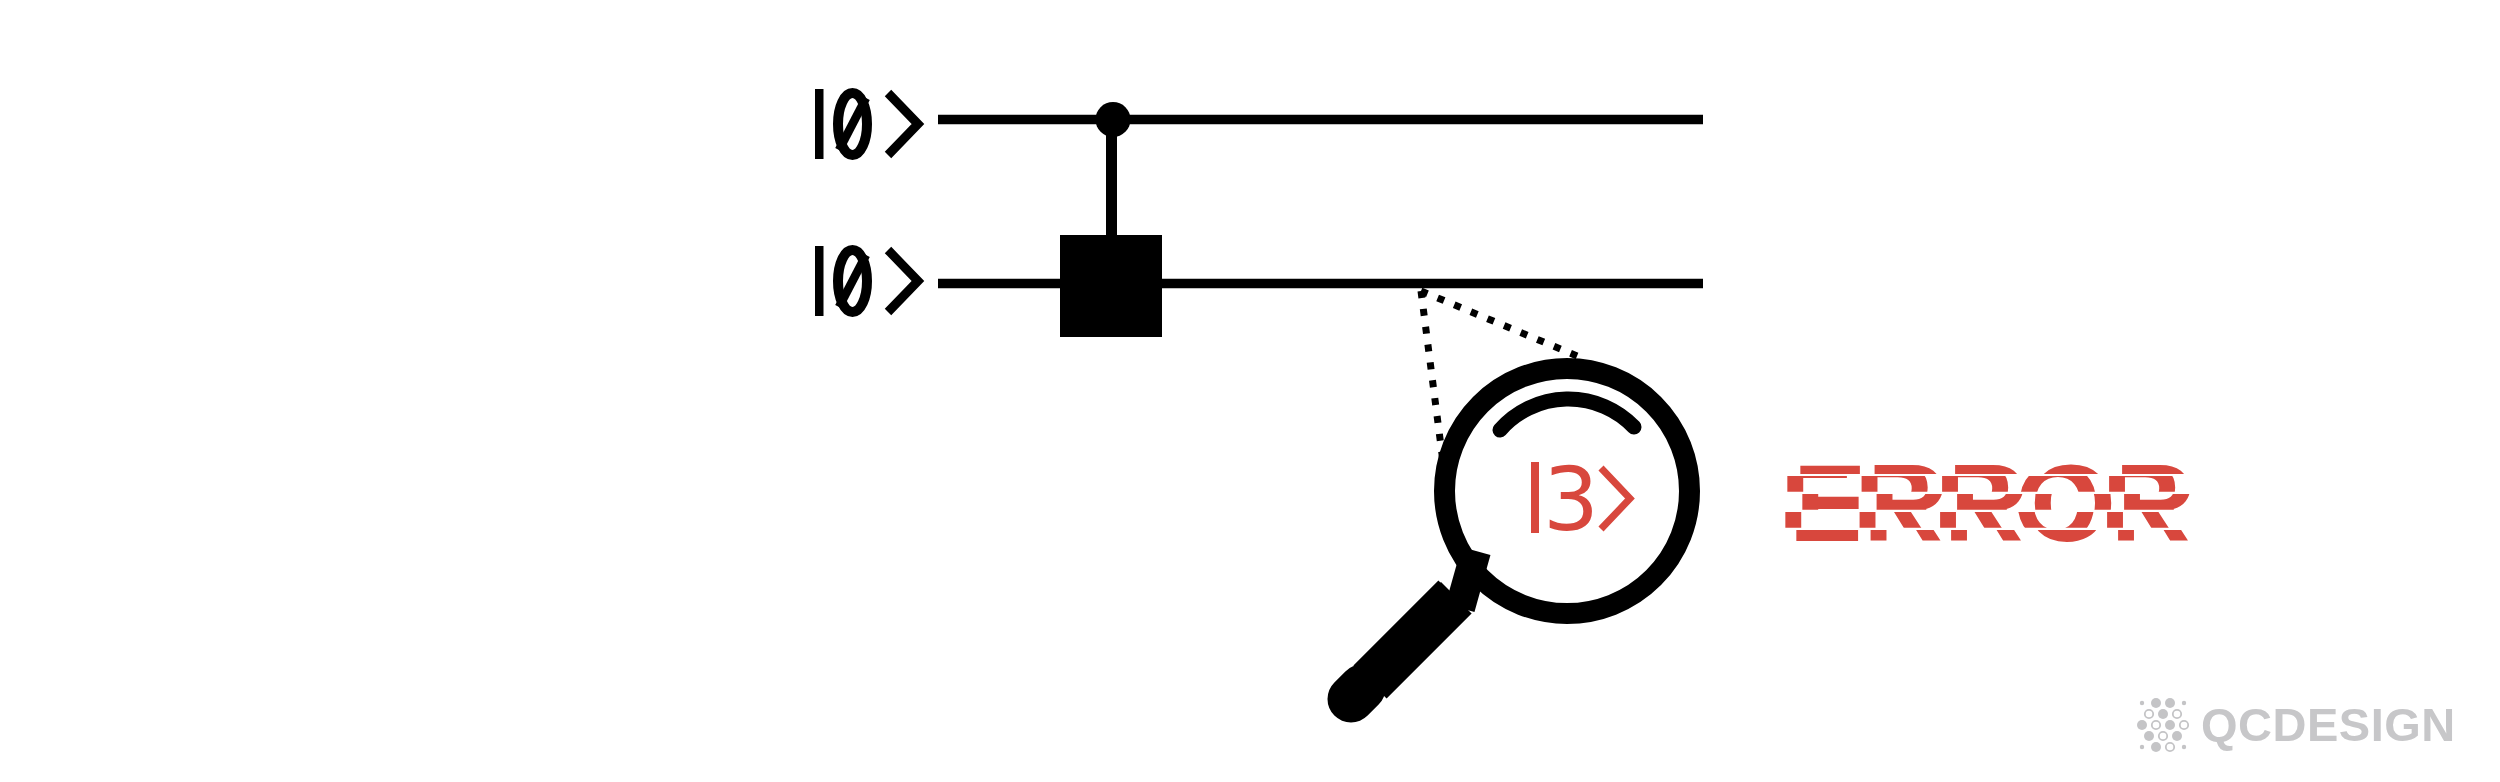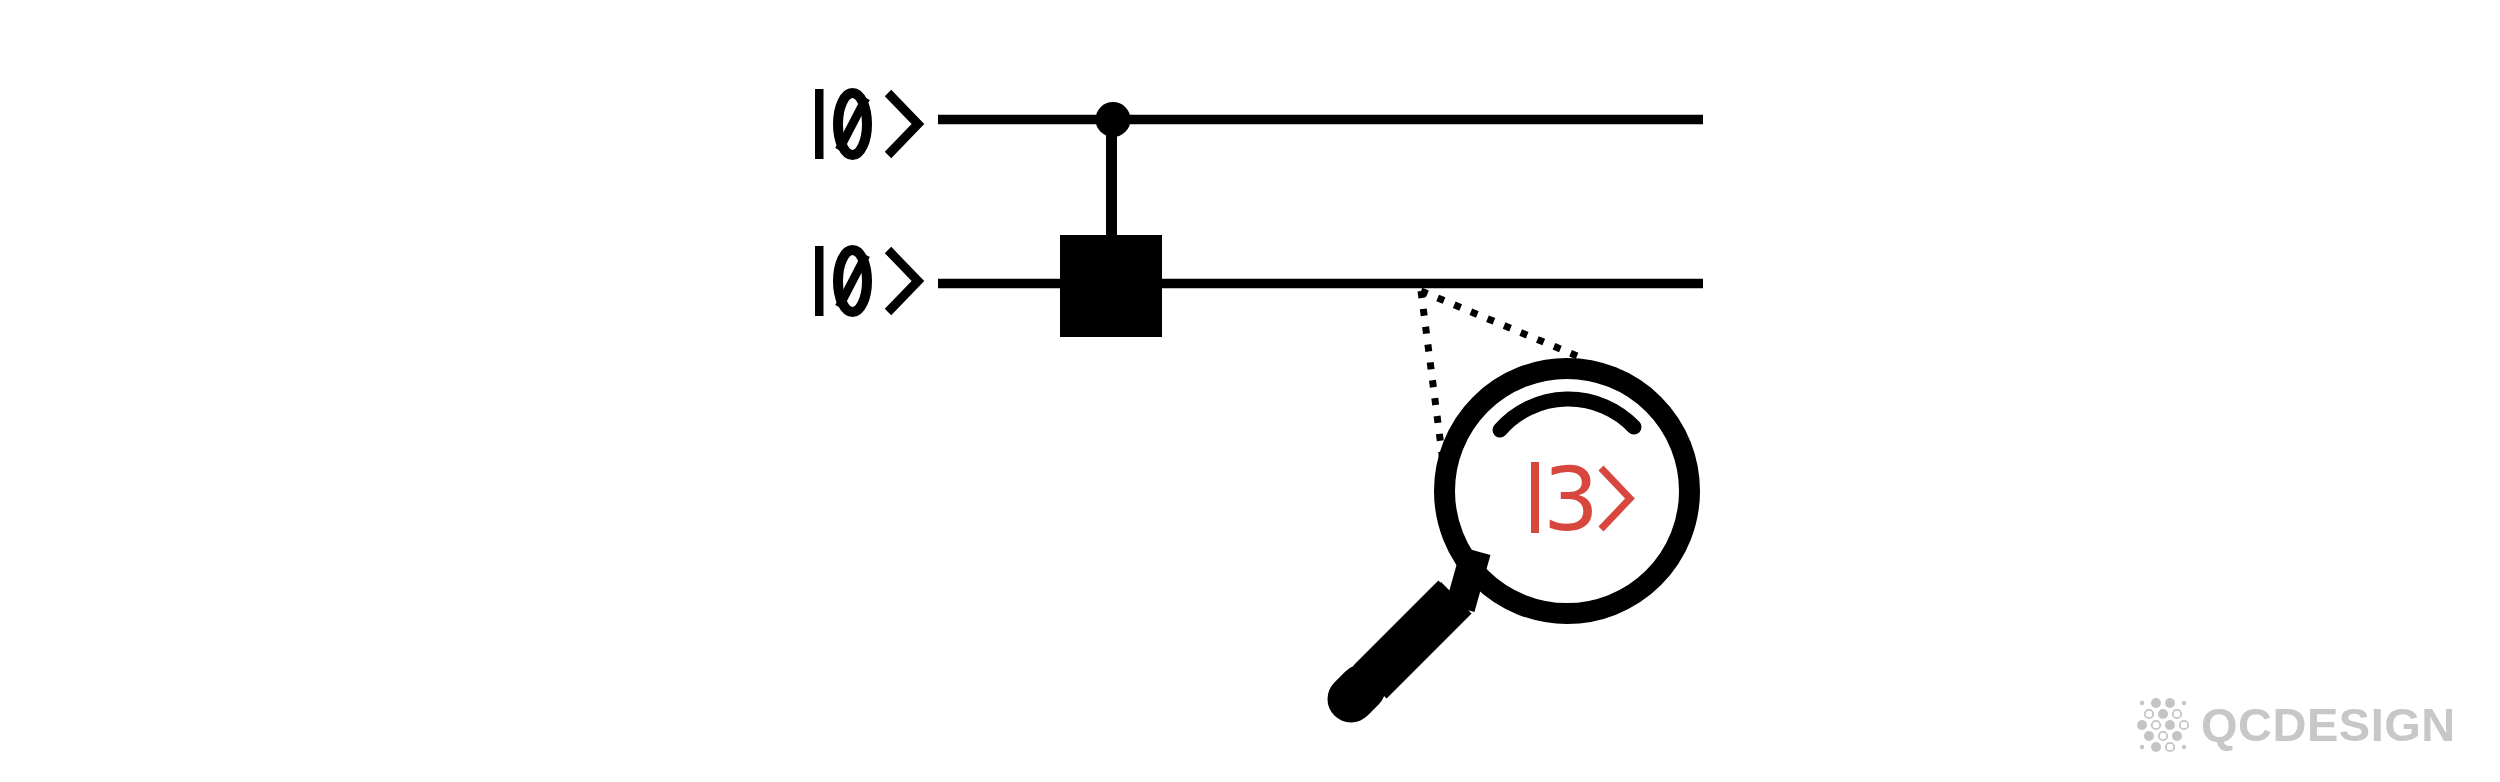--- a/index.html
+++ b/index.html
@@ -124,20 +124,28 @@
     </g>
 
     <g>
       <text class="hidden-label" x="1531" y="497">|3⟩</text>
       <rect x="1531" y="462" width="8" height="71" fill="#d8473d"></rect>
       <text class="ket3-digit" x="1543" y="530">3</text>
       <polyline points="1601,468 1630,498.5 1601,529" fill="none" stroke="#d8473d" stroke-width="7"></polyline>
     </g>
   </svg>
 
+  <div class="error-wrap">
+    <div class="error-slice s1">ERROR</div>
+    <div class="error-slice s2">ERROR</div>
+    <div class="error-slice s3">ERROR</div>
+    <div class="error-slice s4">ERROR</div>
+    <div class="error-slice s5">ERROR</div>
+    <div class="error-slice s6">ERROR</div>
+  </div>
 
   <div class="logo">
     <svg width="58" height="58" viewBox="0 0 58 58">
       <g fill="#c4c4c6" stroke="none">
         <circle cx="8" cy="7" r="2.2"></circle>
         <circle cx="22" cy="7" r="5"></circle>
         <circle cx="36" cy="7" r="5"></circle>
         <circle cx="50" cy="7" r="2.2"></circle>
         <circle cx="29" cy="18" r="5"></circle>
         <circle cx="8" cy="29" r="5"></circle>

